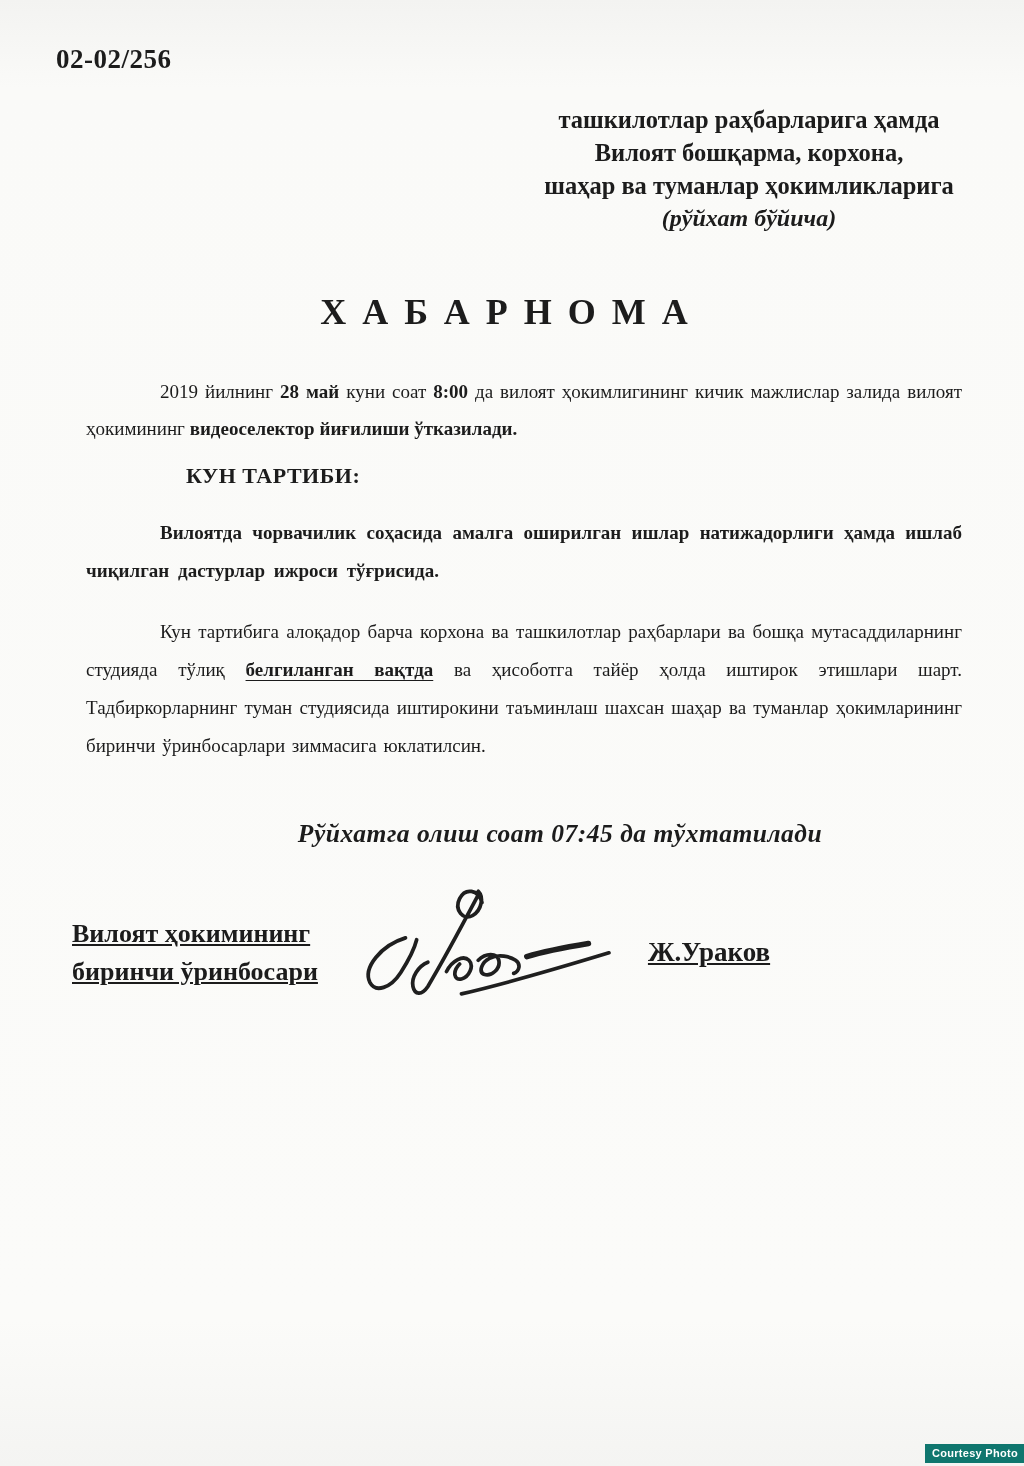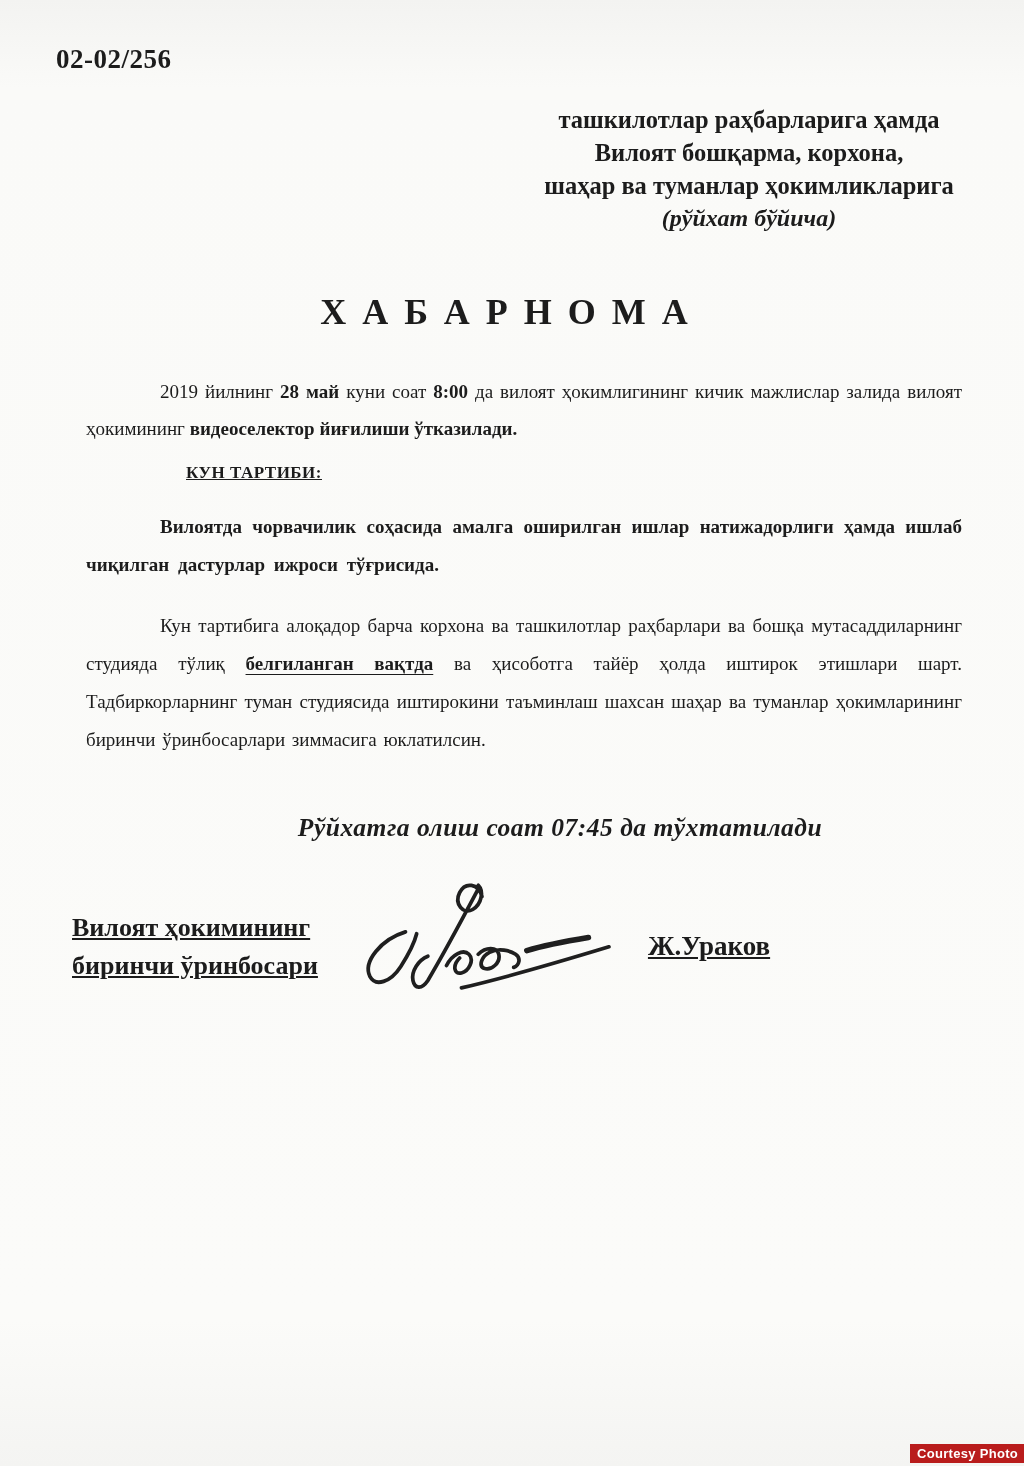--- a/index.html
+++ b/index.html
@@ -54,23 +54,22 @@
     margin: 0 62px 0 86px;
     font-size: 19px;
     line-height: 37px;
     text-align: justify;
     text-indent: 74px;
   }
   .para.first { margin-top: 40px; }
   .agenda-heading {
     margin: 16px 0 0 186px;
     font-weight: bold;
-    font-size: 17px;
+    font-size: 22px;
     letter-spacing: 0.5px;
-    text-decoration: underline;
   }
   .para.agenda {
     margin-top: 25px;
     font-weight: bold;
     line-height: 38px;
     word-spacing: 4px;
   }
   .para.body2 {
     margin-top: 23px;
     line-height: 38px;
@@ -121,25 +120,25 @@
     font-weight: bold;
     font-size: 27px;
     margin-left: 26px;
     white-space: nowrap;
   }
   
   .courtesy-badge {
     position: absolute;
     right: 0;
     bottom: 3px;
-    background: #b91c1c;
+    background: #0f766e;
     color: #ffffff;
     font-family: "Liberation Sans", "DejaVu Sans", sans-serif;
     font-weight: bold;
-    font-size: 13px;
+    font-size: 11px;
     line-height: 13px;
     padding: 3px 6px 3px 7px;
     letter-spacing: 0.3px;
   }
 </style>
 </head>
 <body>
 
 <div class="paper">
 

